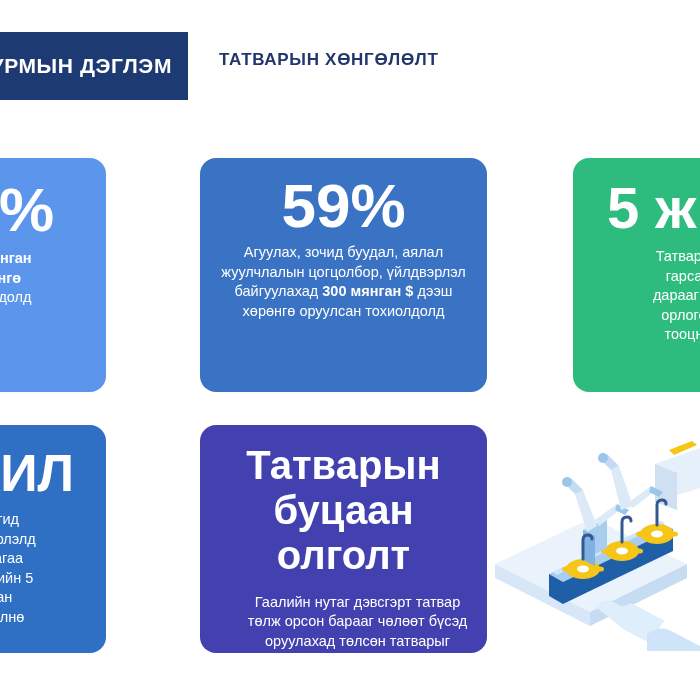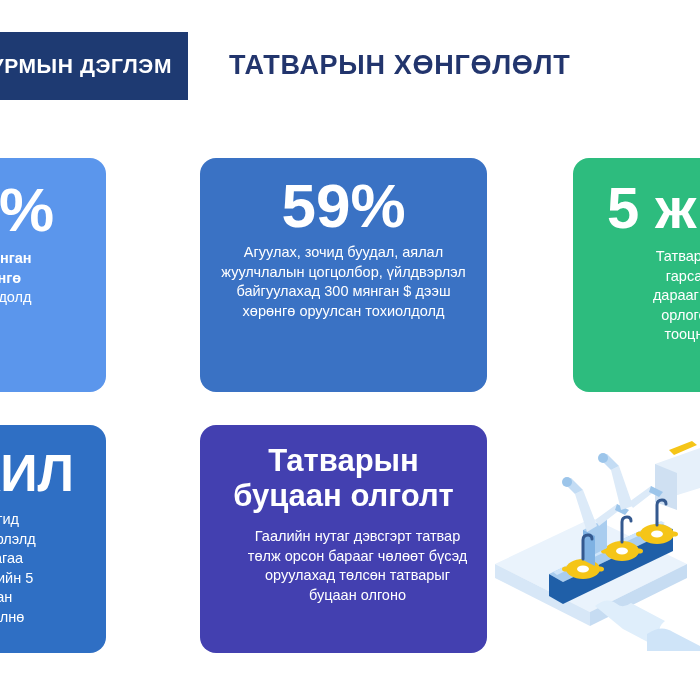--- a/index.html
+++ b/index.html
@@ -17,38 +17,38 @@
     position:absolute;left:-60px;top:32px;width:248px;height:68px;
     background:#1e3a72;
     display:flex;align-items:center;justify-content:flex-end;
     box-sizing:border-box;padding-right:16px;
   }
   .hdr-badge span{
     color:#ffffff;font-weight:bold;font-size:21px;letter-spacing:.6px;
     white-space:nowrap;
   }
   .hdr-title{
-    position:absolute;left:229px;top:50px;
-    color:#22356d;font-weight:bold;font-size:27px;letter-spacing:.7px;
+    position:absolute;left:219px;top:50px;
+    color:#22356d;font-weight:bold;font-size:17px;letter-spacing:.7px;
     white-space:nowrap;
   }
 
   
   .card{
     position:absolute;border-radius:16px;box-sizing:border-box;
     display:flex;flex-direction:column;align-items:center;
     color:#ffffff;text-align:center;overflow:hidden;
   }
   .card .big{
     font-weight:bold;line-height:1.02;white-space:nowrap;
   }
   .card .body{
     font-size:14.5px;line-height:1.35;font-weight:normal;
   }
-  .card .body b{font-weight:normal;}
+  .card .body b{font-weight:bold;}
 
   
   #card-tl{
     left:-122px;top:158px;width:228px;height:234px;
     background:#5b96ec;padding:16px 14px 14px;
     justify-content:flex-start;
   }
   #card-tl .big{font-size:62px;margin-top:4px;}
   #card-tl .body{margin-top:8px;}
 
@@ -75,21 +75,21 @@
   }
   #card-bl .big{font-size:52px;}
   #card-bl .body{margin-top:10px;}
 
   
   #card-bc{
     left:200px;top:425px;width:287px;height:228px;
     background:#4340b0;padding:18px 18px 14px;
   }
   #card-bc .big{
-    font-size:31px;line-height:1.13;white-space:normal;
+    font-size:40px;line-height:1.13;white-space:normal;
   }
   #card-bc .body{margin-top:14px;margin-left:28px;}
 
   
   #illus{
     position:absolute;left:487px;top:436px;width:213px;height:215px;
   }
   #illus svg{display:block;width:100%;height:100%;}
 </style>
 </head>

